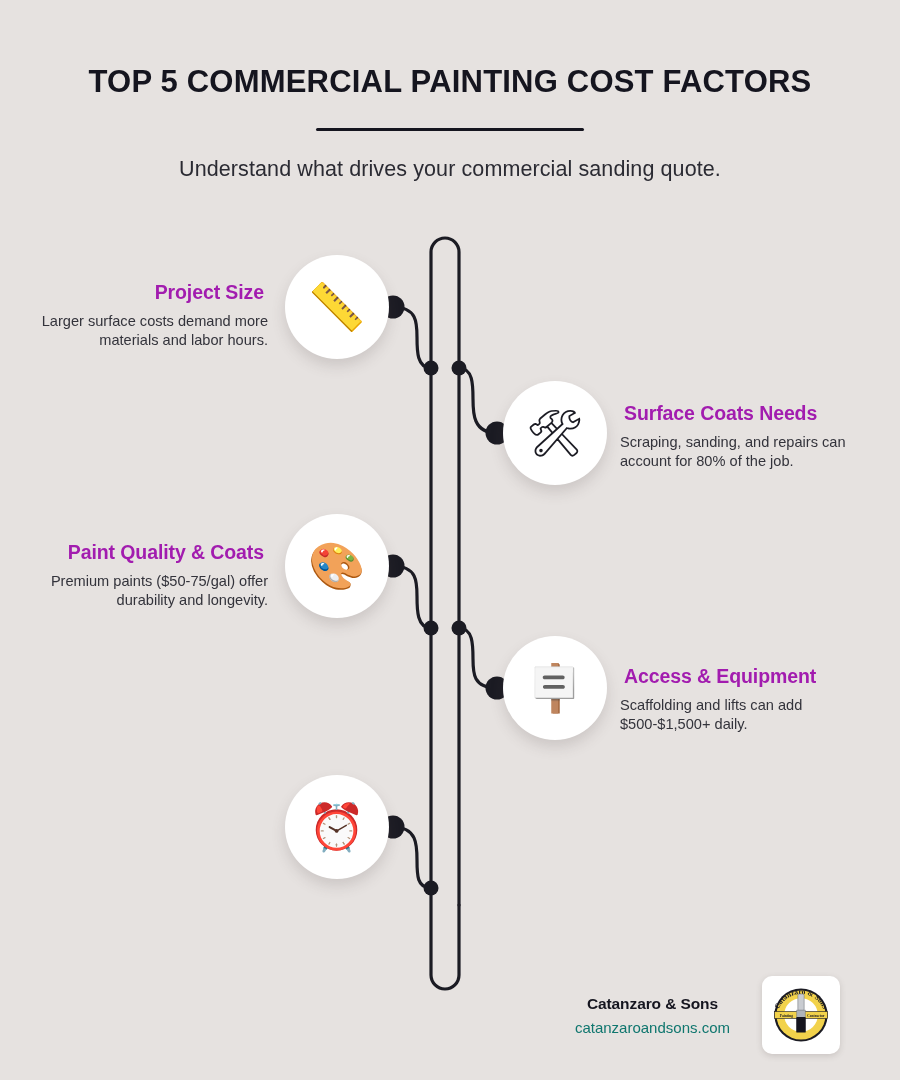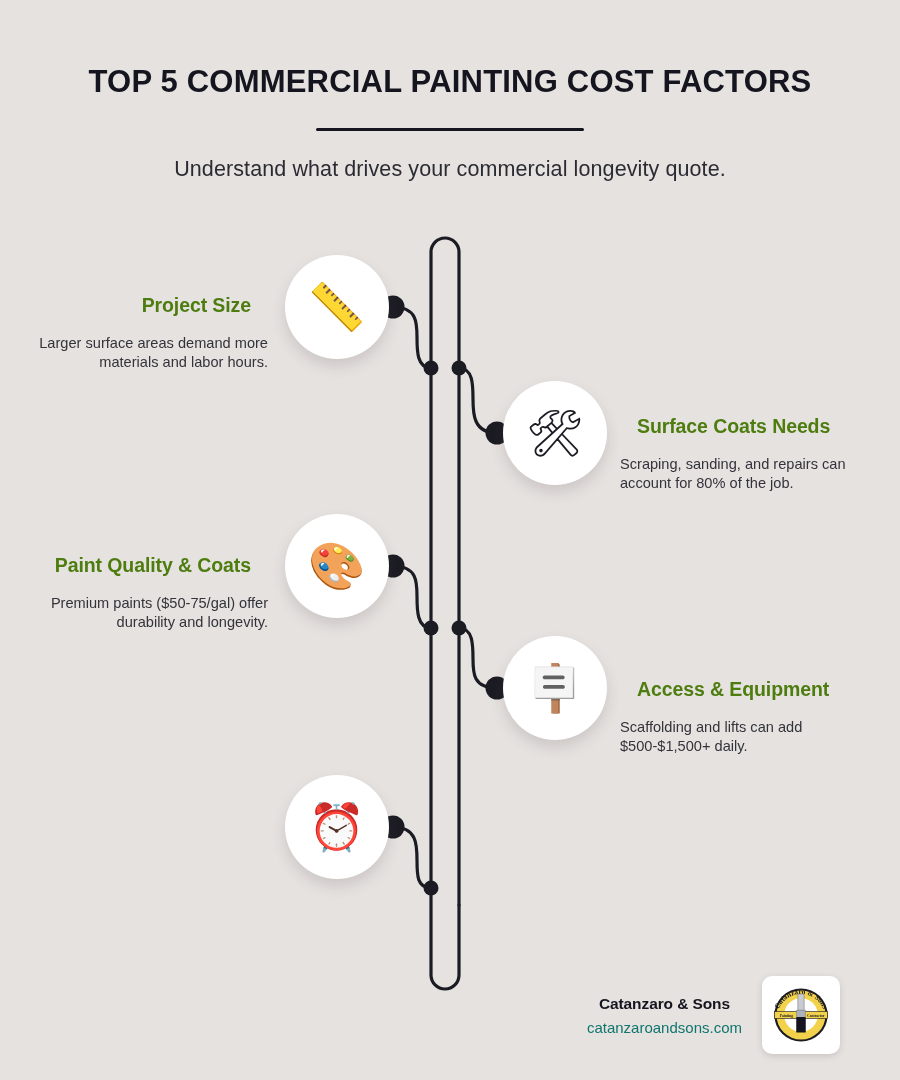--- a/index.html
+++ b/index.html
@@ -69,45 +69,45 @@
   }
   .bubble .emoji {
     font-size: 46px;
     line-height: 1;
     user-select: none;
   }
 
   
   .block { position: absolute; width: 260px; }
   .block .heading {
-    margin: 17px;
+    margin: 4px;
     font-size: 19.5px;
     font-weight: 700;
-    color: #4d7c0f;
+    color: #a21caf;
     letter-spacing: -0.1px;
   }
   .block .desc {
     margin: 8px 0 0 0;
     font-size: 14.6px;
     line-height: 1.28;
     color: #33333b;
     font-weight: 400;
   }
   .block.left  { text-align: right; }
   .block.right { text-align: left; }
 
   
   .footer {
     position: absolute;
     left: 500px; top: 975px;
     width: 340px; height: 80px;
     display: flex;
     align-items: center;
     justify-content: flex-end;
-    gap: 20px;
+    gap: 32px;
   }
   .footer-text { text-align: center; }
   .brand-name {
     margin: 0;
     font-size: 15.5px;
     font-weight: 700;
     color: #15151f;
     letter-spacing: -0.1px;
   }
   .brand-url {
@@ -128,21 +128,21 @@
   }
 </style>
 </head>
 <body>
 
 <div id="infographic">
 
   <div class="header">
     <h1 class="title">TOP 5 COMMERCIAL PAINTING COST FACTORS</h1>
     <div class="divider"></div>
-    <p class="subtitle">Understand what drives your commercial longevity quote.</p>
+    <p class="subtitle">Understand what drives your commercial sanding quote.</p>
   </div>
 
   <svg id="spine" viewBox="0 0 900 1080" width="900" height="1080" aria-hidden="true">
     <g fill="none" stroke="#1b1b23" stroke-width="3.2" stroke-linecap="round">
 
       <path d="M431,365 L431,252 A14,14 0 0 1 459,252 L459,905"></path>
 
       <path d="M431,365 L431,975 A14,14 0 0 0 459,975 L459,905"></path>
 
       <path d="M393,307 C 417,307 417,323 417,337 C 417,351 417,368 431,368"></path>
@@ -168,21 +168,21 @@
       <circle cx="393" cy="827" r="11.5"></circle>
       <circle cx="431" cy="888" r="7.5"></circle>
     </g>
   </svg>
 
   <div class="bubble" style="left:285px; top:255px;">
     <span class="emoji">📏</span>
   </div>
   <div class="block left" style="left:8px; top:277px;">
     <h2 class="heading">Project Size</h2>
-    <p class="desc">Larger surface areas demand more materials and labor hours.</p>
+    <p class="desc">Larger surface costs demand more materials and labor hours.</p>
   </div>
 
   <div class="bubble" style="left:503px; top:381px;">
     <span class="emoji">🛠</span>
   </div>
   <div class="block right" style="left:620px; top:398px;">
     <h2 class="heading">Surface Coats Needs</h2>
     <p class="desc">Scraping, sanding, and repairs can account for 80% of the job.</p>
   </div>
 

